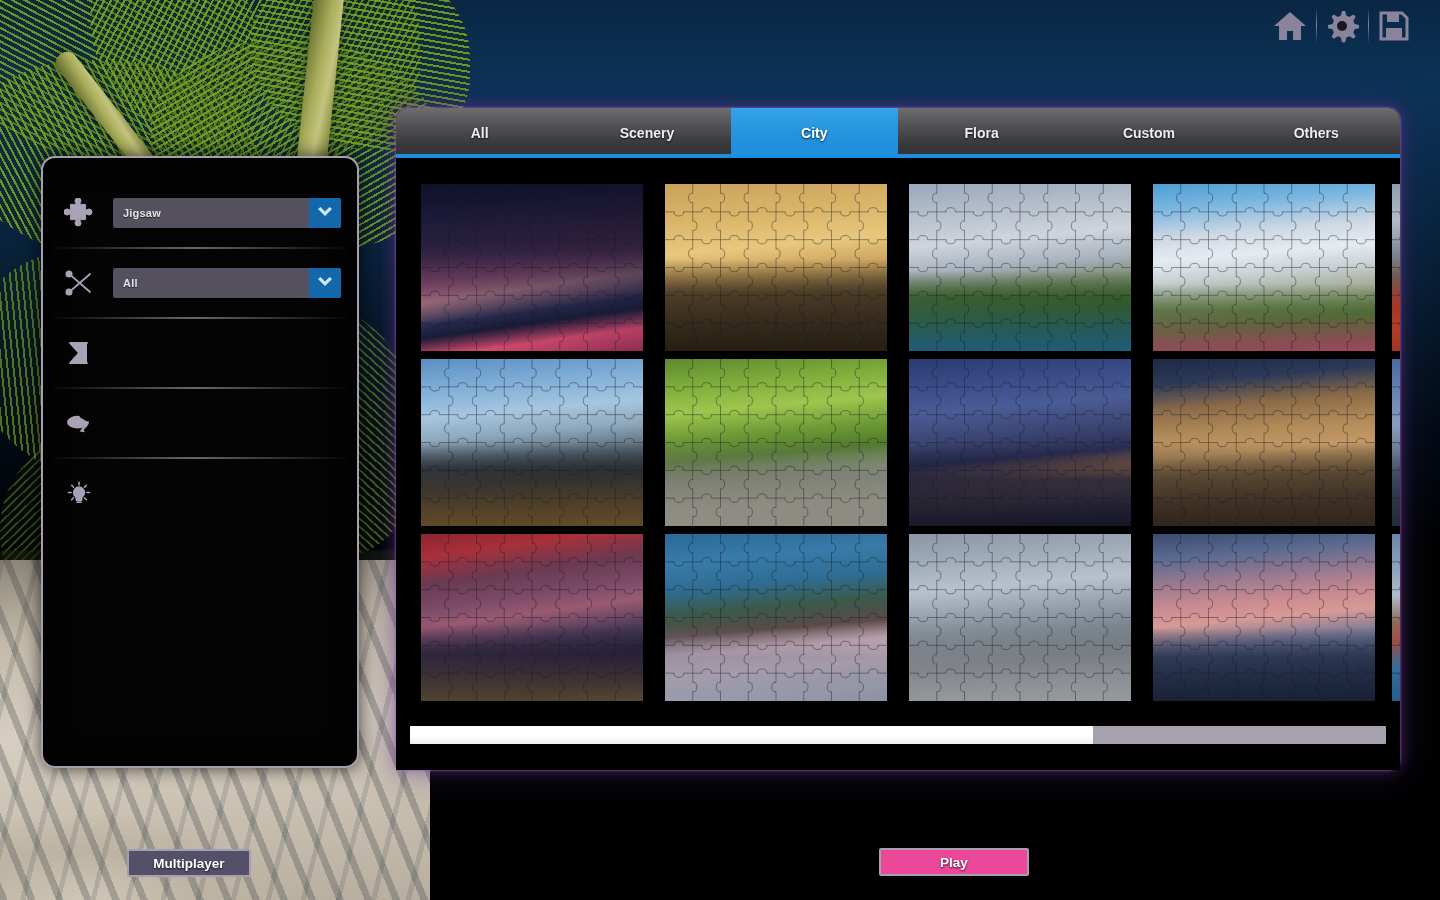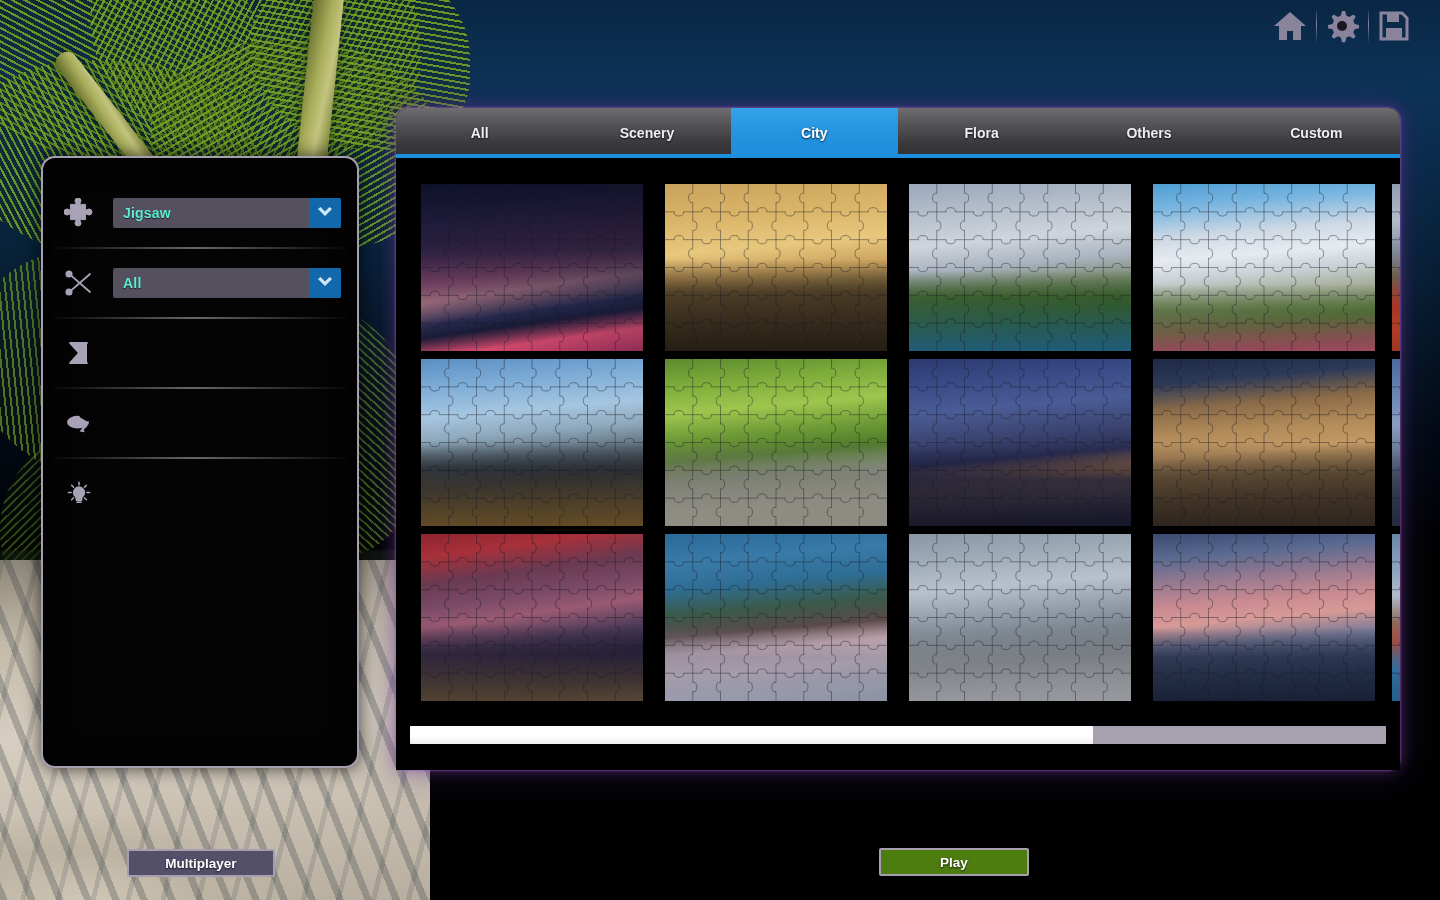--- a/index.html
+++ b/index.html
@@ -91,22 +91,22 @@
   .setting-icon svg { fill:#a9a2b6; stroke:#a9a2b6; }
   .dropdown {
     position:relative; flex:1 1 auto; height:30px;
     display:flex; align-items:center;
     background:#55505e;
     border-radius:2px;
     box-shadow:0 1px 2px rgba(0,0,0,.6);
     cursor:pointer;
   }
   .dropdown .dd-value {
-    flex:1; padding-left:10px; color:#5eead4;
-    font-size:14px; font-weight:bold; letter-spacing:.2px;
+    flex:1; padding-left:10px; color:#e5e5e5;
+    font-size:11px; font-weight:bold; letter-spacing:.2px;
     text-shadow:0 1px 1px rgba(0,0,0,.65);
     white-space:nowrap; overflow:hidden;
   }
   .dd-arrow {
     width:32px; height:30px; flex:0 0 32px;
     background:#1268ab;
     display:flex; align-items:center; justify-content:center;
     border-radius:0 2px 2px 0;
   }
   .dd-arrow svg { fill:#cfe6f7; }
@@ -188,22 +188,22 @@
   .btn {
     position:absolute; height:28px;
     background:#55506a;
     border:2px solid #a79fb0;
     border-radius:2px;
     color:#ffffff; font-size:13.5px; font-weight:bold;
     display:flex; align-items:center; justify-content:center;
     text-shadow:0 1px 2px rgba(0,0,0,.8);
     cursor:pointer; z-index:30;
   }
-  #btn-multiplayer { left:127px; top:849px; width:148px; }
-  #btn-play { left:879px; top:848px; width:150px; background:#4d7c0f; }
+  #btn-multiplayer { left:127px; top:849px; width:124px; }
+  #btn-play { left:879px; top:848px; width:150px; background:#ec4899; }
 </style>
 </head>
 <body>
 
 <div id="bg">
   <div class="bg-sky"></div>
 
   <div class="leafmass" style="left:-60px; top:-70px; width:320px; height:230px; --a:28deg;"></div>
   <div class="leafmass" style="left:90px; top:-90px; width:330px; height:250px; --a:118deg;"></div>
   <div class="leafmass" style="left:-40px; top:60px; width:300px; height:200px; --a:62deg;"></div>
@@ -327,22 +327,22 @@
     </div>
   </div>
 </div>
 
 <div id="gallery-panel">
   <div id="tabbar">
       <div class="tab">All</div>
       <div class="tab">Scenery</div>
       <div class="tab active">City</div>
       <div class="tab">Flora</div>
+      <div class="tab">Custom</div>
       <div class="tab">Others</div>
-      <div class="tab">Custom</div>
     </div>
   <div id="grid-area">
     <div class="thumb-grid">
         <div class="thumb">
           <div class="thumb-img" style="width: 222px; height: 167px; background: linear-gradient(172deg, rgb(74, 75, 176) 0%, rgb(122, 95, 192) 16%, rgb(196, 94, 158) 36%, rgb(230, 113, 154) 50%, rgb(240, 160, 168) 60%, rgb(43, 47, 85) 72%, rgb(26, 28, 56) 78%, rgb(214, 74, 110) 88%, rgb(138, 43, 82) 100%);">
             <div style="position: absolute; inset: 0px; background: linear-gradient(rgba(10, 12, 30, 0.92) 0%, rgba(20, 22, 48, 0.85) 40%, rgba(0, 0, 0, 0) 100%);"></div>
             <div class="puzzle-overlay"><svg width="222" height="167" viewBox="0 0 222 167">
                 <path d="M27.75 0 L27.75 9.463333333333333 C22.2 7.236666666666666 22.2 20.596666666666664 27.75 18.369999999999997 L27.75 27.833333333333332 L27.75 37.29666666666667 C33.3 35.07 33.3 48.43 27.75 46.20333333333333 L27.75 55.666666666666664 L27.75 65.13 C22.2 62.90333333333333 22.2 76.26333333333332 27.75 74.03666666666666 L27.75 83.5 L27.75 92.96333333333334 C33.3 90.73666666666668 33.3 104.09666666666666 27.75 101.87 L27.75 111.33333333333333 L27.75 120.79666666666667 C22.2 118.57 22.2 131.93 27.75 129.70333333333332 L27.75 139.16666666666666 L27.75 148.63 C33.3 146.4033333333333 33.3 159.76333333333332 27.75 157.53666666666663 L27.75 167" fill="none" stroke="rgba(25,25,35,0.55)" stroke-width="0.9"></path>
                 <path d="M55.5 0 L55.5 9.463333333333333 C61.05 7.236666666666666 61.05 20.596666666666664 55.5 18.369999999999997 L55.5 27.833333333333332 L55.5 37.29666666666667 C49.95 35.07 49.95 48.43 55.5 46.20333333333333 L55.5 55.666666666666664 L55.5 65.13 C61.05 62.90333333333333 61.05 76.26333333333332 55.5 74.03666666666666 L55.5 83.5 L55.5 92.96333333333334 C49.95 90.73666666666668 49.95 104.09666666666666 55.5 101.87 L55.5 111.33333333333333 L55.5 120.79666666666667 C61.05 118.57 61.05 131.93 55.5 129.70333333333332 L55.5 139.16666666666666 L55.5 148.63 C49.95 146.4033333333333 49.95 159.76333333333332 55.5 157.53666666666663 L55.5 167" fill="none" stroke="rgba(25,25,35,0.55)" stroke-width="0.9"></path>
                 <path d="M83.25 0 L83.25 9.463333333333333 C77.7 7.236666666666666 77.7 20.596666666666664 83.25 18.369999999999997 L83.25 27.833333333333332 L83.25 37.29666666666667 C88.8 35.07 88.8 48.43 83.25 46.20333333333333 L83.25 55.666666666666664 L83.25 65.13 C77.7 62.90333333333333 77.7 76.26333333333332 83.25 74.03666666666666 L83.25 83.5 L83.25 92.96333333333334 C88.8 90.73666666666668 88.8 104.09666666666666 83.25 101.87 L83.25 111.33333333333333 L83.25 120.79666666666667 C77.7 118.57 77.7 131.93 83.25 129.70333333333332 L83.25 139.16666666666666 L83.25 148.63 C88.8 146.4033333333333 88.8 159.76333333333332 83.25 157.53666666666663 L83.25 167" fill="none" stroke="rgba(25,25,35,0.55)" stroke-width="0.9"></path>

